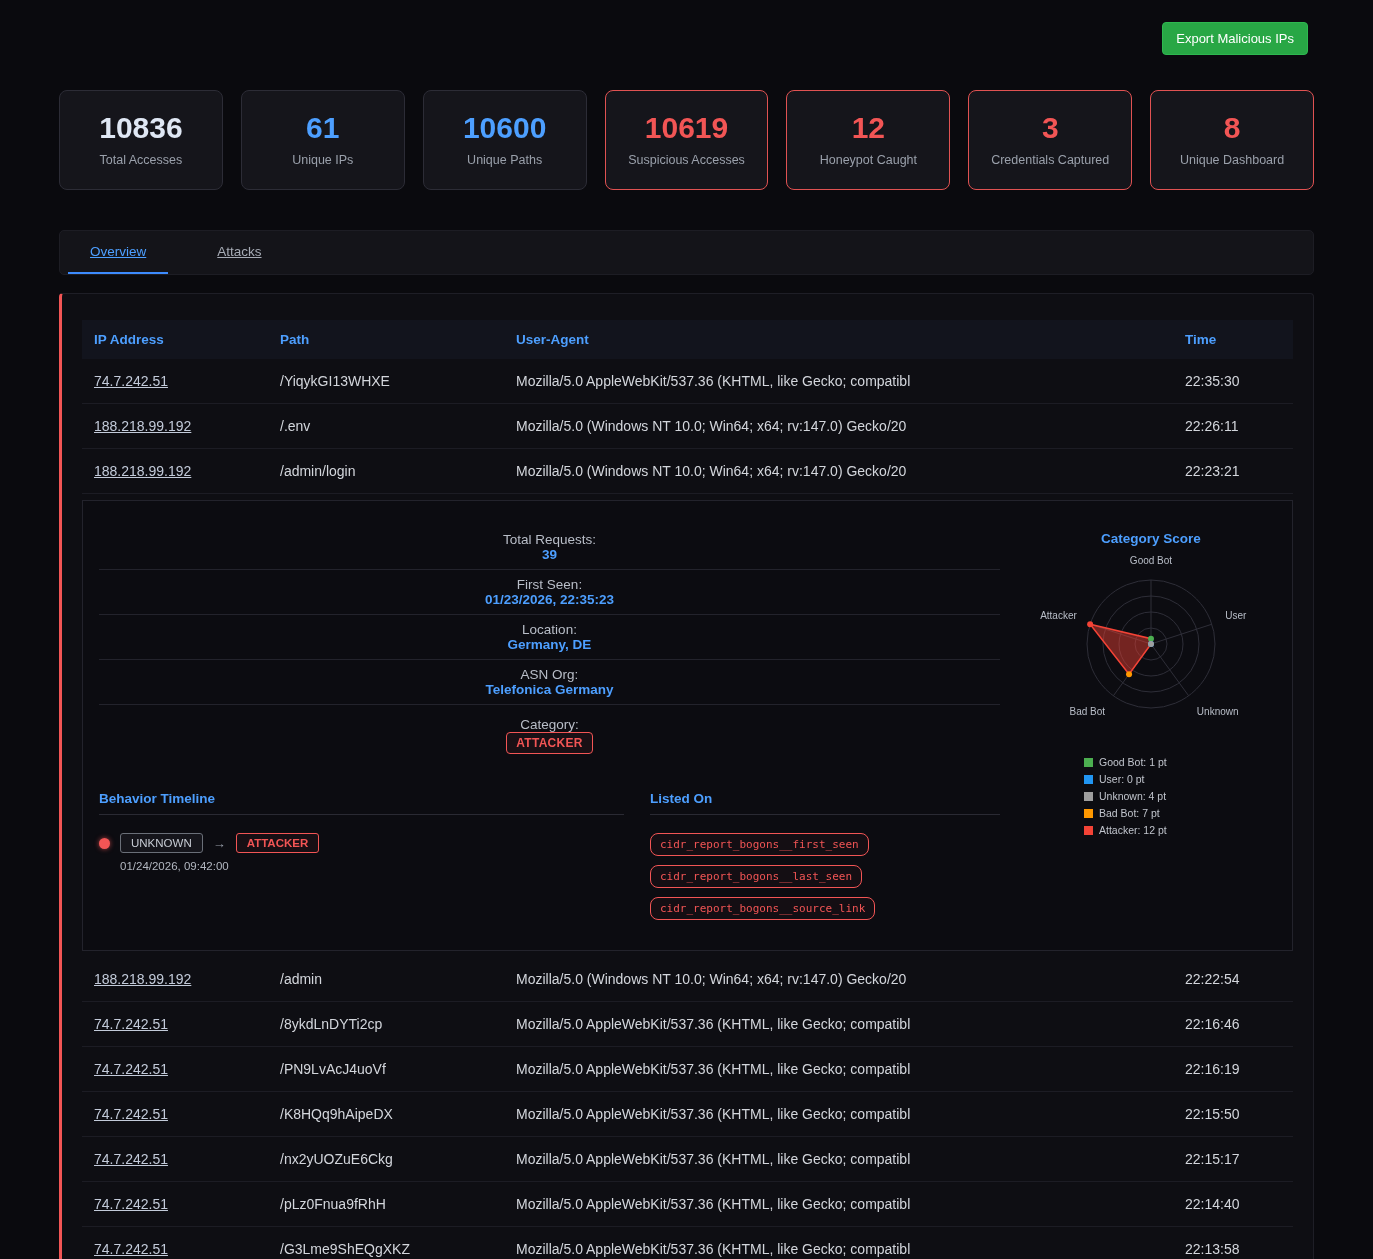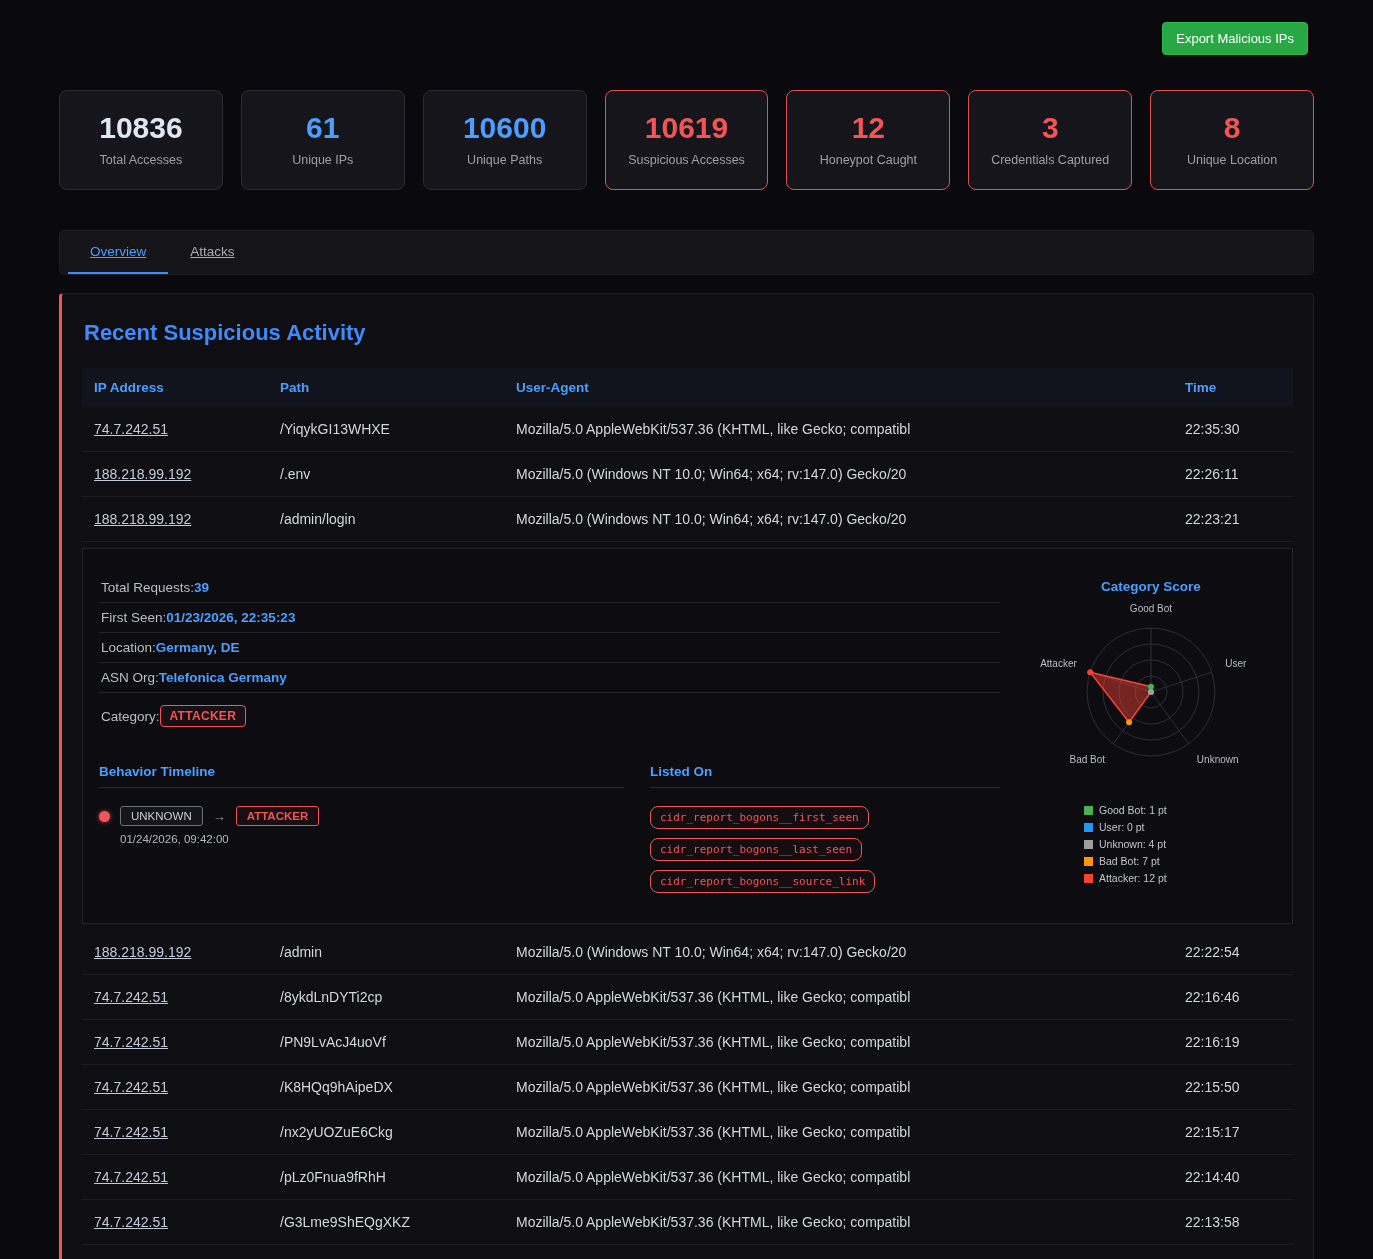--- a/index.html
+++ b/index.html
@@ -17,21 +17,21 @@
   .stats-row { display:flex; gap:18px; }
   .stat-card { flex:1; background:#15151b; border:1px solid #2c2c36; border-radius:8px; text-align:center; padding:20px 8px 22px 8px; }
   .stat-card.danger { border-color:#e05252; }
   .stat-value { font-size:30px; font-weight:bold; margin-bottom:8px; }
   .stat-value.plain { color:#dfe7f4; }
   .stat-value.info { color:#4d9fff; }
   .stat-value.danger { color:#f25555; }
   .stat-label { font-size:12.5px; color:#9aa0ab; }
 
   
-  .tabs-bar { margin-top:40px; background:#141419; border:1px solid #1d1d24; border-radius:5px; display:flex; padding:0 8px; }
+  .tabs-bar { margin-top:40px; background:#141419; border:1px solid #1d1d24; border-radius:5px; display:flex; padding:0 8px;gap:27px; }
   .tab { padding:13px 22px; font-size:13.5px; cursor:pointer; }
   .tab .tab-label { text-decoration:underline; }
   .tab.active { border-bottom:2px solid #3d8bfd; }
   .tab.active .tab-label { color:#4d9fff; }
   .tab:not(.active) .tab-label { color:#a6abb5; }
 
   
   .panel { margin-top:18px; background:#0e0e13; border:1px solid #1e1e26; border-left:3px solid #f25555; border-radius:4px; padding:26px 20px 36px 20px; }
   .panel-title { color:#3d8bfd; font-size:22px; font-weight:bold; margin:0 0 22px 2px; }
 
@@ -41,21 +41,21 @@
   thead th { background:#12141d; color:#4d9fff; font-size:13.5px; font-weight:bold; text-align:left; padding:12px 12px; }
   tbody td { border-bottom:1px solid #1c1c24; padding:14px 12px; font-size:14px; color:#d3d6dc; overflow:hidden; white-space:nowrap; text-overflow:ellipsis; }
   tbody tr { cursor:pointer; }
   .ip-link { color:#c3cbda; text-decoration:underline; }
   .td-time { color:#d3d6dc; }
 
   
   .detail { display:flex; gap:26px; border:1px solid #23232c; background:#0c0c11; margin:6px 0; padding:24px 16px 30px 16px; }
   .detail-left { flex:1; min-width:0; }
   .detail-right { width:250px; flex:none; }
-  .field-row { display:flex; justify-content:flex-start; align-items:center; padding:7px 2px; border-bottom:1px solid #23232c; }
+  .field-row { display:flex; justify-content:center; align-items:center; padding:7px 2px; border-bottom:1px solid #23232c;flex-direction:column; }
   .field-label { color:#b9bec8; font-size:13.5px; }
   .field-value { color:#4d9fff; font-size:13.5px; font-weight:bold; }
   .badge-danger { color:#f25555; border:1px solid #f25555; background:rgba(242,85,85,.06); border-radius:4px; padding:3px 9px; font-size:12px; font-weight:bold; letter-spacing:.3px; }
   .sub-cols { display:flex; gap:26px; margin-top:30px; }
   .sub-col-timeline { flex:3; min-width:0; }
   .sub-col-listed { flex:2; min-width:0; }
   .sub-heading { color:#4d9fff; font-size:13.5px; font-weight:bold; padding-bottom:8px; border-bottom:1px solid #2a2a33; margin-bottom:18px; }
   .timeline-row { display:flex; align-items:center; gap:10px; }
   .timeline-dot { width:11px; height:11px; border-radius:50%; background:#f25555; box-shadow:0 0 5px rgba(242,85,85,.7); flex:none; }
   .badge-neutral { color:#c7ccd4; border:1px solid #6a6f78; background:#15151b; border-radius:3px; padding:3px 10px; font-size:11.5px; }
@@ -102,35 +102,34 @@
       <div class="stat-card danger">
         <div class="stat-value danger">12</div>
         <div class="stat-label">Honeypot Caught</div>
       </div>
       <div class="stat-card danger">
         <div class="stat-value danger">3</div>
         <div class="stat-label">Credentials Captured</div>
       </div>
       <div class="stat-card danger">
         <div class="stat-value danger">8</div>
-        <div class="stat-label">Unique Location</div>
+        <div class="stat-label">Unique Dashboard</div>
       </div>
     </div>
 
   <div class="tabs-bar">
     <div class="tab active">
       <span class="tab-label">Overview</span>
     </div>
     <div class="tab">
       <span class="tab-label">Attacks</span>
     </div>
   </div>
 
   <div class="panel">
-    <h2 class="panel-title">Recent Suspicious Activity</h2>
 
     <table class="data-table">
       <colgroup>
           <col class="c-ip">
           <col class="c-path">
           <col class="c-ua">
           <col class="c-time">
         </colgroup>
       <thead>
         <tr>

